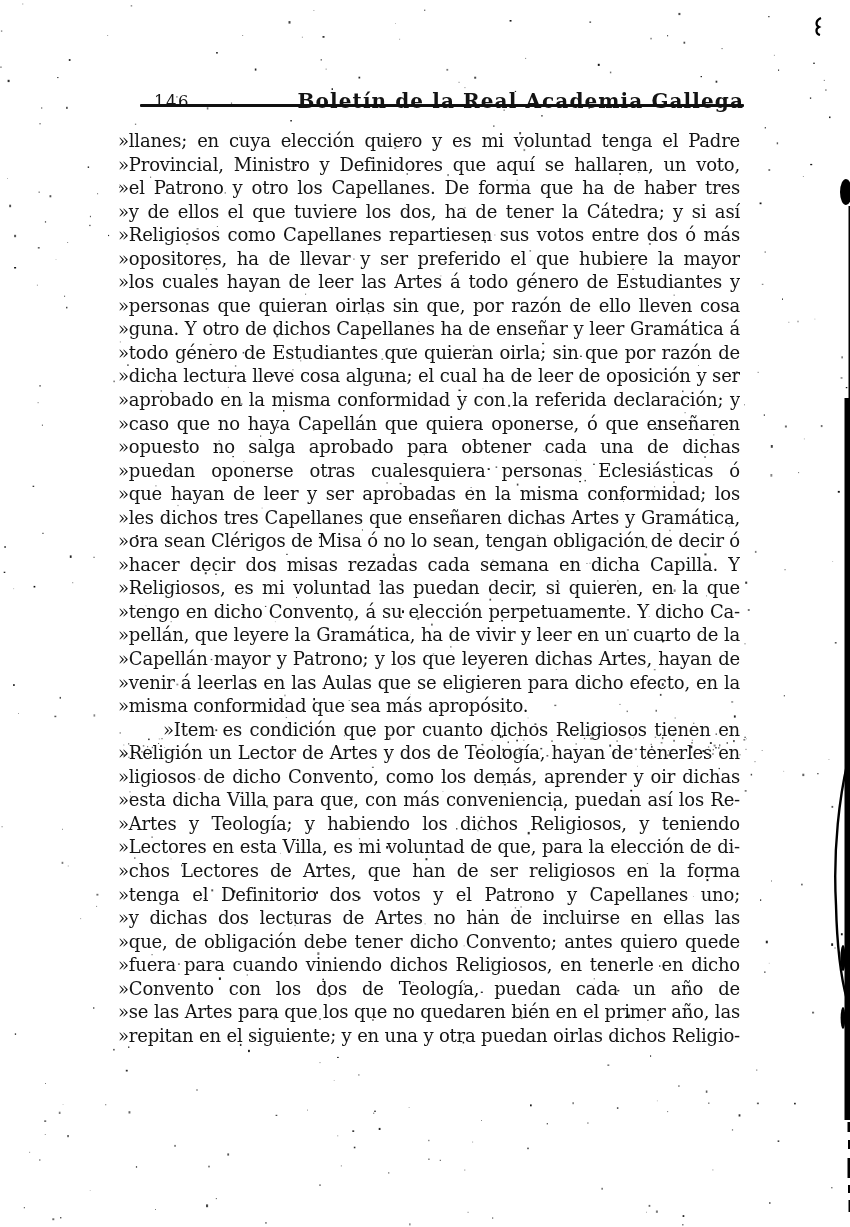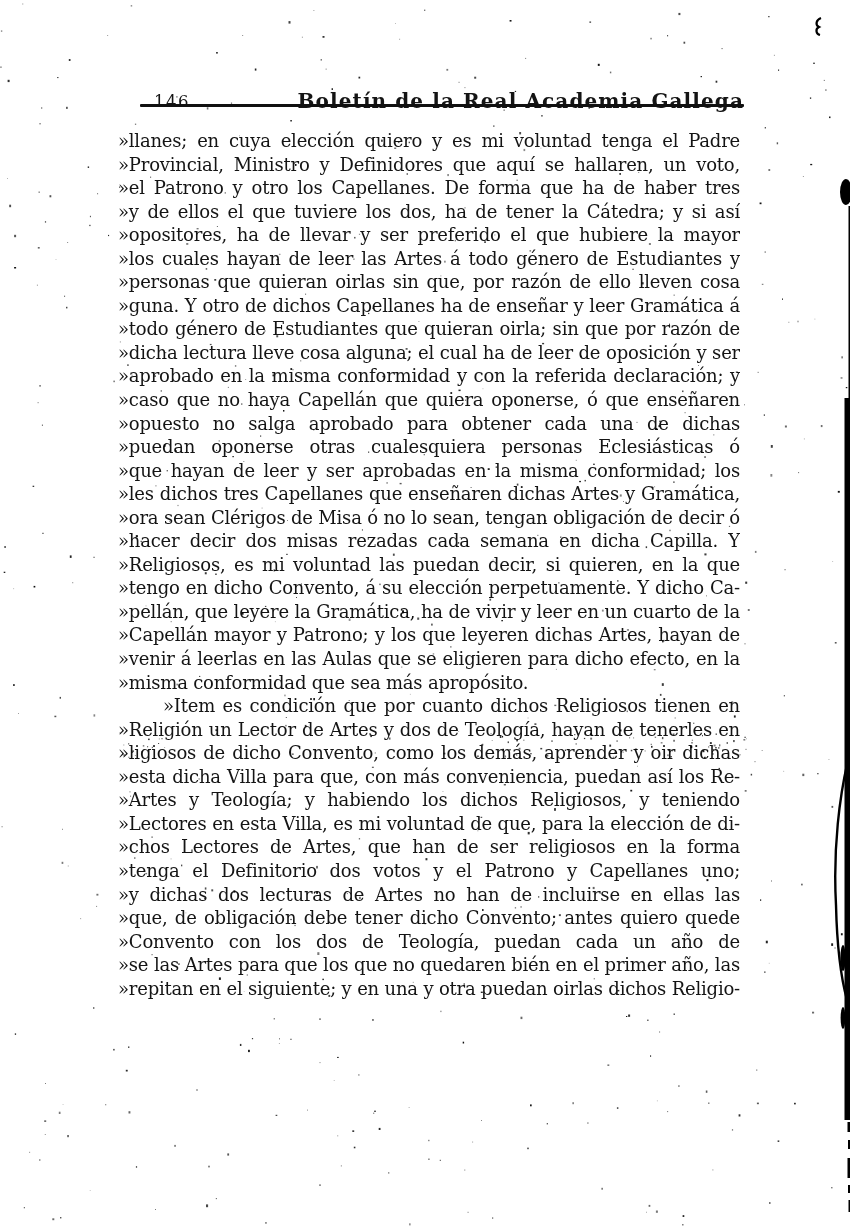--- a/index.html
+++ b/index.html
@@ -78,20 +78,21 @@
     <div class="title">Boletín de la Real Academia Gallega</div>
   </div>
 
   <div class="rule"></div>
 
   <div class="body">
       <div class="line">»llanes; en cuya elección quiero y es mi voluntad tenga el Padre</div>
       <div class="line">»Provincial, Ministro y Definidores que aquí se hallaren, un voto, otro</div>
       <div class="line">»el Patrono y otro los Capellanes. De forma que ha de haber tres votos,</div>
       <div class="line">»y de ellos el que tuviere los dos, ha de tener la Cátedra; y si así dichos</div>
+      <div class="line">»Religiosos como Capellanes repartiesen sus votos entre dos ó más</div>
       <div class="line">»opositores, ha de llevar y ser preferido el que hubiere la mayor parte;</div>
       <div class="line">»los cuales hayan de leer las Artes á todo género de Estudiantes y</div>
       <div class="line">»personas que quieran oirlas sin que, por razón de ello lleven cosa al-</div>
       <div class="line">»guna. Y otro de dichos Capellanes ha de enseñar y leer Gramática á</div>
       <div class="line">»todo género de Estudiantes que quieran oirla; sin que por razón de</div>
       <div class="line">»dicha lectura lleve cosa alguna; el cual ha de leer de oposición y ser</div>
       <div class="line">»aprobado en la misma conformidad y con la referida declaración; y</div>
       <div class="line">»caso que no haya Capellán que quiera oponerse, ó que enseñaren</div>
       <div class="line">»opuesto no salga aprobado para obtener cada una de dichas Cátedras,</div>
       <div class="line">»puedan oponerse otras cualesquiera personas Eclesiásticas ó seglares</div>
@@ -108,20 +109,21 @@
       <div class="line indent">»Item es condición que por cuanto dichos Religiosos tienen en su</div>
       <div class="line">»Religión un Lector de Artes y dos de Teología, hayan de tenerles en</div>
       <div class="line">»ligiosos de dicho Convento, como los demás, aprender y oir dichas</div>
       <div class="line">»esta dicha Villa para que, con más conveniencia, puedan así los Re-</div>
       <div class="line">»Artes y Teología; y habiendo los dichos Religiosos, y teniendo dichos</div>
       <div class="line">»Lectores en esta Villa, es mi voluntad de que, para la elección de di-</div>
       <div class="line">»chos Lectores de Artes, que han de ser religiosos en la forma referida,</div>
       <div class="line">»tenga el Definitorio dos votos y el Patrono y Capellanes uno;</div>
       <div class="line">»y dichas dos lecturas de Artes no han de incluirse en ellas las</div>
       <div class="line">»que, de obligación debe tener dicho Convento; antes quiero quede</div>
+      <div class="line">»fuera para cuando viniendo dichos Religiosos, en tenerle en dicho</div>
       <div class="line">»Convento con los dos de Teología, puedan cada un año de comenzar-</div>
       <div class="line">»se las Artes para que los que no quedaren bién en el primer año, las</div>
       <div class="line">»repitan en el siguiente; y en una y otra puedan oirlas dichos Religio-</div>
     </div>
 
   <svg class="artifacts" width="850" height="1227" viewBox="0 0 850 1227" xmlns="http://www.w3.org/2000/svg">
 
     <g fill="#000">
       <ellipse cx="846" cy="192" rx="6" ry="13"></ellipse>
       <rect x="848.5" y="206" width="2" height="200"></rect>

